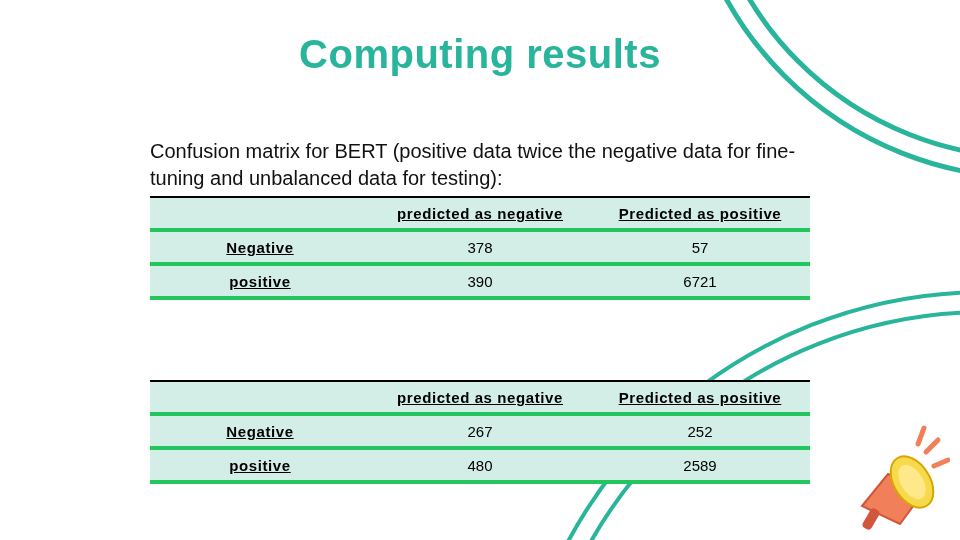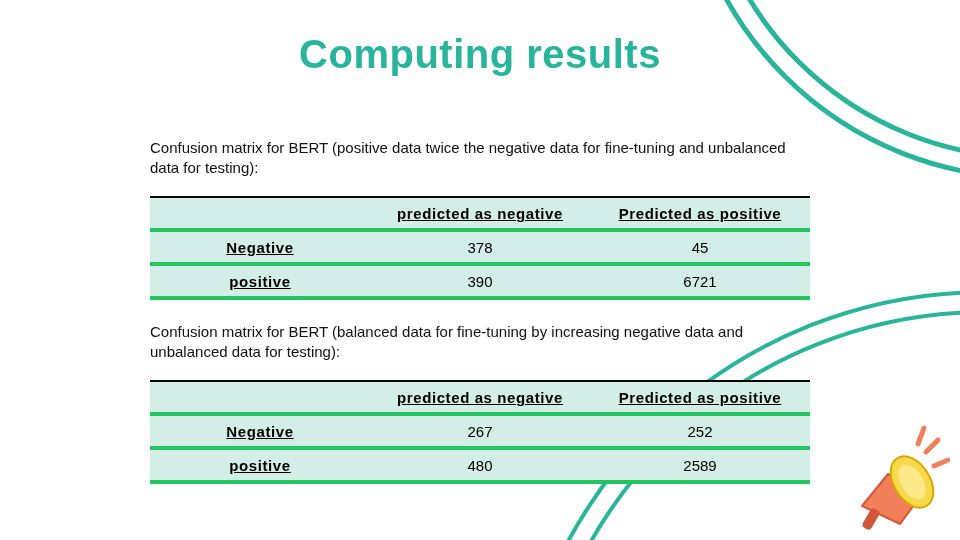--- a/index.html
+++ b/index.html
@@ -27,21 +27,21 @@
     font-size: 40px;
     font-weight: 700;
     color: #29b49c;
     font-family: Liberation Sans, sans-serif;
     letter-spacing: 0.5px;
   }
   .caption {
     position: absolute;
     left: 150px;
     width: 660px;
-    font-size: 15px;
+    font-size: 20px;
     line-height: 1.35;
     color: #111;
   }
   .caption1 { top: 138px; }
   .caption2 { top: 322px; }
 
   table.cm {
     position: absolute;
     left: 150px;
     width: 660px;
@@ -140,31 +140,30 @@
   <table class="cm tbl1">
     <tbody>
         <tr>
       <th class="blank"></th>
       <th>predicted as negative</th>
       <th>Predicted as positive</th>
     </tr>
     <tr>
       <td class="rowhead">Negative</td>
       <td>378</td>
-      <td>45</td>
+      <td>57</td>
     </tr>
     <tr>
       <td class="rowhead">positive</td>
       <td>390</td>
       <td>6721</td>
     </tr>
   </tbody>
     </table>
 
-  <div class="caption caption2">Confusion matrix for BERT (balanced data for fine-tuning by increasing negative data and unbalanced data for testing):</div>
 
   <table class="cm tbl2">
     <tbody>
         <tr>
       <th class="blank"></th>
       <th>predicted as negative</th>
       <th>Predicted as positive</th>
     </tr>
     <tr>
       <td class="rowhead">Negative</td>

